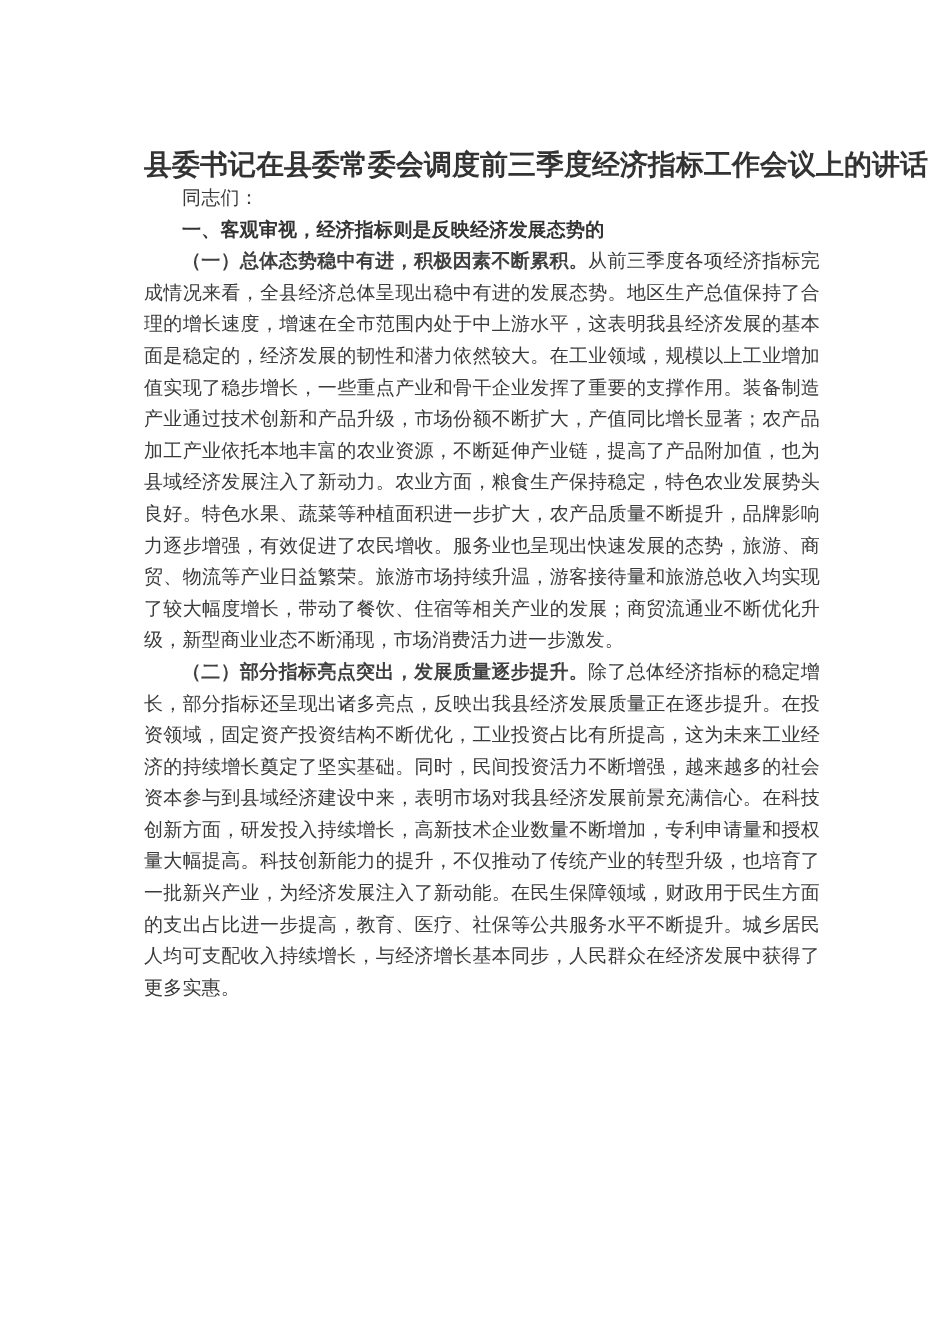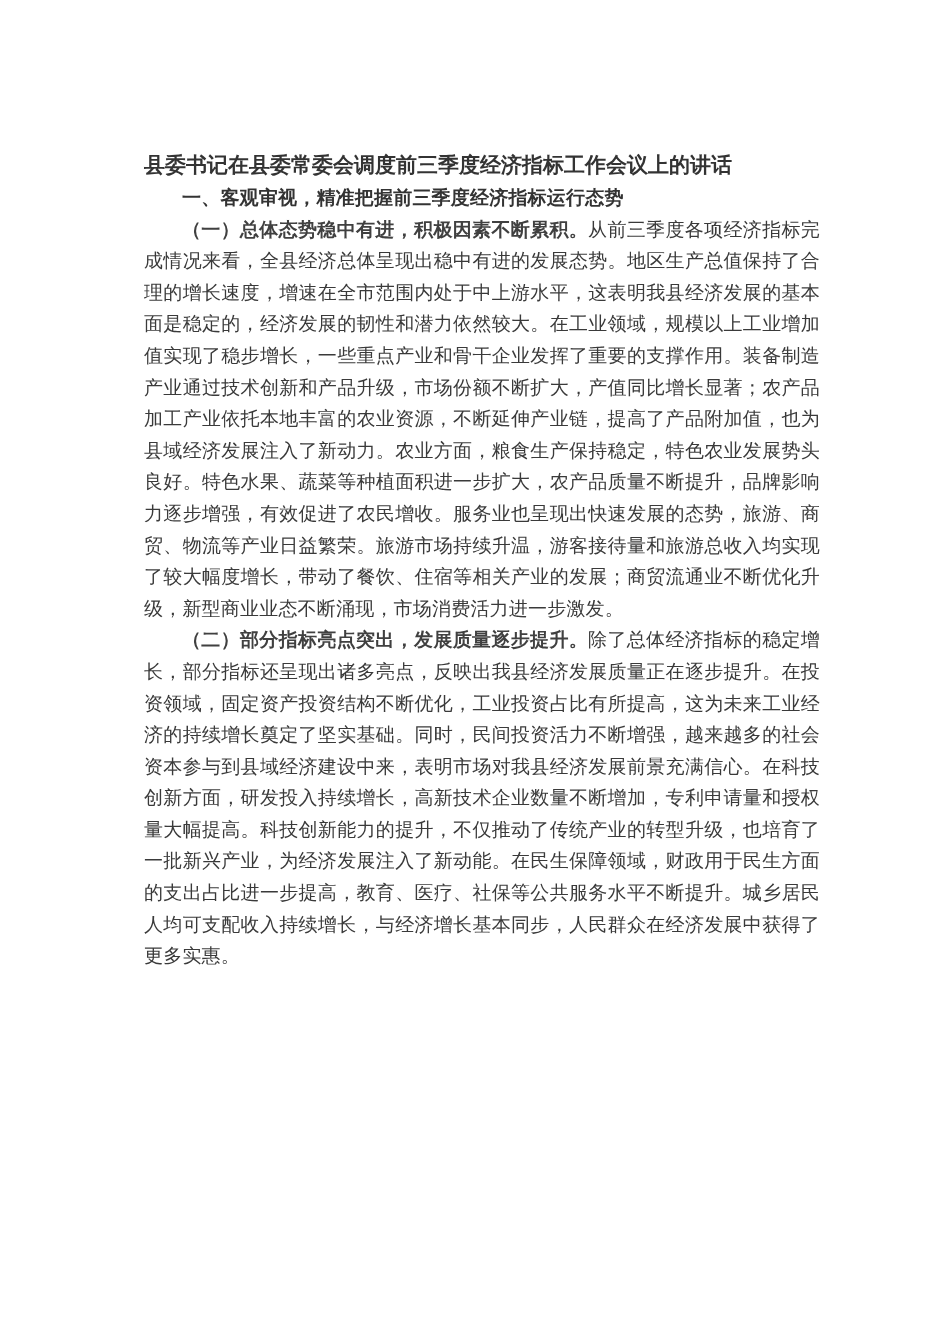--- a/index.html
+++ b/index.html
@@ -1,27 +1,28 @@
 <!DOCTYPE html>
 <html><head>
 <meta charset="utf-8">
 <style>
   html, body { margin: 0; padding: 0; background: #ffffff; }
   body { width: 950px; height: 1344px; position: relative; overflow: hidden;
          font-family: "DejaVu Sans", "Liberation Sans", sans-serif; color: #3a3a3a; }
   .page { position: absolute; left: 144px; top: 148px; width: 676px; }
-  .title { text-align: left; font-weight: bold; font-size: 21px; line-height: 34px;
+  .title { text-align: left; font-weight: bold; font-size: 28px; line-height: 34px;
            color: #333333; margin: 0 0 0 0; letter-spacing: 0px; white-space: nowrap; }
   p { margin: 0; font-size: 19px; line-height: 31.6px; text-align: justify;
       text-indent: 2em; letter-spacing: 0.2px; }
   .greet { text-indent: 2em; }
   .h1 { font-weight: bold; color: #333; }
   .lead { font-weight: bold; color: #404040; }
 </style>
 </head>
 <body>
 
 <div class="page">
   <div class="title">县委书记在县委常委会调度前三季度经济指标工作会议上的讲话</div>
-  <p class="h1">一、客观审视，精准把握前三季度经济指标运行态势</p>
+  <p class="greet">同志们：</p>
+  <p class="h1">一、客观审视，经济指标则是反映经济发展态势的</p>
   <p><span class="lead">（一）总体态势稳中有进，积极因素不断累积。</span><span>从前三季度各项经济指标完成情况来看，全县经济总体呈现出稳中有进的发展态势。地区生产总值保持了合理的增长速度，增速在全市范围内处于中上游水平，这表明我县经济发展的基本面是稳定的，经济发展的韧性和潜力依然较大。在工业领域，规模以上工业增加值实现了稳步增长，一些重点产业和骨干企业发挥了重要的支撑作用。装备制造产业通过技术创新和产品升级，市场份额不断扩大，产值同比增长显著；农产品加工产业依托本地丰富的农业资源，不断延伸产业链，提高了产品附加值，也为县域经济发展注入了新动力。农业方面，粮食生产保持稳定，特色农业发展势头良好。特色水果、蔬菜等种植面积进一步扩大，农产品质量不断提升，品牌影响力逐步增强，有效促进了农民增收。服务业也呈现出快速发展的态势，旅游、商贸、物流等产业日益繁荣。旅游市场持续升温，游客接待量和旅游总收入均实现了较大幅度增长，带动了餐饮、住宿等相关产业的发展；商贸流通业不断优化升级，新型商业业态不断涌现，市场消费活力进一步激发。</span></p>
   <p><span class="lead">（二）部分指标亮点突出，发展质量逐步提升。</span><span>除了总体经济指标的稳定增长，部分指标还呈现出诸多亮点，反映出我县经济发展质量正在逐步提升。在投资领域，固定资产投资结构不断优化，工业投资占比有所提高，这为未来工业经济的持续增长奠定了坚实基础。同时，民间投资活力不断增强，越来越多的社会资本参与到县域经济建设中来，表明市场对我县经济发展前景充满信心。在科技创新方面，研发投入持续增长，高新技术企业数量不断增加，专利申请量和授权量大幅提高。科技创新能力的提升，不仅推动了传统产业的转型升级，也培育了一批新兴产业，为经济发展注入了新动能。在民生保障领域，财政用于民生方面的支出占比进一步提高，教育、医疗、社保等公共服务水平不断提升。城乡居民人均可支配收入持续增长，与经济增长基本同步，人民群众在经济发展中获得了更多实惠。</span></p>
 </div>
 
 </body></html>

